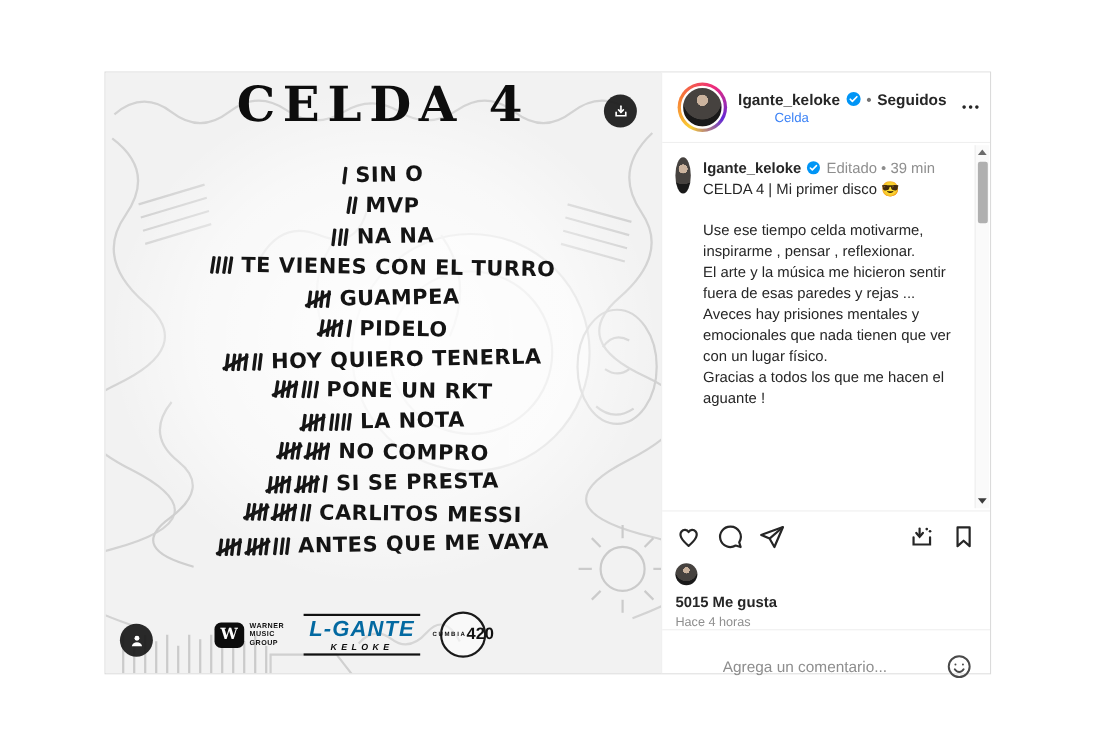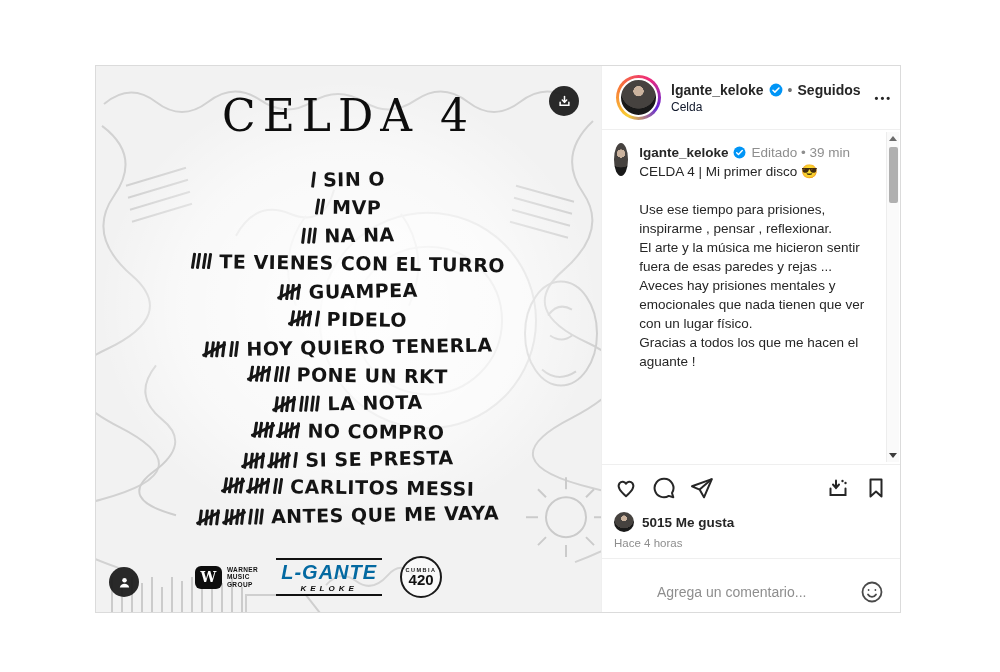--- a/index.html
+++ b/index.html
@@ -9,22 +9,22 @@
   .card { position:absolute; left:95px; top:65px; width:806px; height:548px;
           background:#fff; border:1px solid #dbdbdb; display:flex; }
 
   
   .photo { width:505px; flex:none; position:relative; background:#f2f2f2; overflow:hidden; }
   .art { position:absolute; inset:0; width:100%; height:100%; }
   .art-soft { position:absolute; inset:0;
       background:radial-gradient(ellipse 62% 52% at 50% 44%, rgba(255,255,255,.95), rgba(255,255,255,.5) 55%, rgba(255,255,255,0) 80%); }
   .cover-content { position:absolute; inset:0; }
 
-  .cover-title { margin-top:24px; text-align:center; font-family:"DejaVu Serif", serif;
-      font-weight:400; font-size:44px; letter-spacing:7px; color:#0d0d0d; }
+  .cover-title { margin-top:4px; text-align:center; font-family:"DejaVu Serif", serif;
+      font-weight:700; font-size:44px; letter-spacing:7px; color:#0d0d0d; }
 
   .tracklist { margin-top:24px; }
   .track { height:28px; display:flex; justify-content:center; align-items:center; gap:8px; }
   .track:nth-child(odd)  { transform:rotate(-1deg); }
   .track:nth-child(even) { transform:rotate(0.8deg); }
   .track-label { font-family:"DejaVu Sans", sans-serif; font-weight:700; font-size:19px;
       letter-spacing:0.5px; color:#141414; white-space:nowrap; }
   .tally { display:inline-flex; align-items:center; gap:4px; }
   .tally i { display:block; width:3px; height:16px; background:#161616; transform:rotate(8deg); border-radius:1px; }
   .t5 { position:relative; display:inline-flex; gap:2.5px; padding:0 1px; }
@@ -36,21 +36,21 @@
       justify-content:center; align-items:center; gap:18px; }
   .warner { display:flex; align-items:center; gap:5px; }
   .warner-mark { width:27px; height:23px; background:#0d0d0d; border-radius:6px; color:#fff;
       display:grid; place-items:center; font-family:"DejaVu Serif", serif; font-weight:700; font-size:14px; }
   .warner-text { font-size:6.5px; font-weight:700; color:#111; line-height:7.5px; letter-spacing:.4px; }
   .lgante-block { text-align:center; border-top:2px solid #111; border-bottom:2px solid #111; padding:1px 5px; }
   .lgante { font-family:Liberation Sans, sans-serif; font-style:italic; font-weight:700;
       font-size:20px; letter-spacing:1px; color:#0369a1; }
   .keloke { font-style:italic; font-weight:700; font-size:8px; letter-spacing:4px; color:#0b0b0b; }
   .stamp { width:42px; height:42px; border:2.5px solid #1a1a1a; border-radius:50%; display:flex;
-      flex-direction:column; align-items:center; justify-content:center; background:rgba(255,255,255,.55); }
+      flex-direction:row; align-items:center; justify-content:center; background:rgba(255,255,255,.55); }
   .stamp-top { font-size:5.5px; font-weight:700; letter-spacing:1.5px; color:#111; }
   .stamp-num { font-size:15px; font-weight:700; color:#111; line-height:14px; }
 
   .float-btn { position:absolute; width:30px; height:30px; border-radius:50%;
       background:rgba(24,24,24,.92); display:grid; place-items:center; cursor:pointer; }
   .float-btn.download { top:20px; right:22px; }
   .float-btn.tagged   { bottom:15px; left:13px; }
 
   
   .panel { flex:1; display:flex; flex-direction:column; min-width:0; background:#fff; border-left:1px solid #efefef; }
@@ -59,21 +59,21 @@
       align-items:center; padding:0 14px; gap:10px; }
   .avatar-ring { width:45px; height:45px; border-radius:50%; flex:none;
       background:conic-gradient(from 210deg, #f9ce34, #f77737, #ee2a7b, #6228d7, #f9ce34);
       display:grid; place-items:center; cursor:pointer; }
   .avatar { border-radius:50%;
       background:radial-gradient(circle at 50% 32%, #cbb39e 17%, #46423f 18% 58%, #191919 60%); }
   .avatar.lg { width:39px; height:39px; border:2px solid #fff; }
   .avatar.md { width:33px; height:33px; }
   .avatar.sm { width:20px; height:20px; }
   .hdr-line1 { display:flex; align-items:center; gap:5px; font-size:14px; font-weight:700; color:#262626; }
-  .hdr-loc { font-size:12px; color:#0f172a; margin-top:2px; }
+  .hdr-loc { font-size:12px; color:#3b82f6; margin-top:2px;margin-left:33px; }
   .dot-sep { color:#737373; font-weight:400; }
   .more-btn { margin-left:auto; font-size:11px; font-weight:700; letter-spacing:2px; color:#262626;
       cursor:pointer; padding:4px; }
 
   .caption-area { height:334px; flex:none; position:relative; padding:13px 28px 8px 12px;
       display:flex; gap:11px; overflow:hidden; }
   .cap-body { font-size:13.5px; line-height:19px; color:#262626; min-width:0; }
   .cap-line1 { display:flex; align-items:center; gap:5px; white-space:nowrap; }
   .cap-user { font-weight:700; }
   .cap-meta { color:#8e8e8e; }
@@ -85,21 +85,21 @@
   .sb-arrow.up   { border-left:4px solid transparent; border-right:4px solid transparent; border-bottom:5px solid #6b6b6b; }
   .sb-arrow.down { border-left:4px solid transparent; border-right:4px solid transparent; border-top:5px solid #3c3c3c; margin-top:auto; }
   .sb-thumb { width:9px; height:56px; background:#b0b0b0; border-radius:2px; margin-top:2px; cursor:pointer; }
 
   .actions { height:46px; flex:none; border-top:1px solid #efefef; display:flex; align-items:center;
       padding:0 12px; gap:14px; }
   .icon-btn { width:24px; height:24px; display:grid; place-items:center; cursor:pointer; }
   .icon-btn svg { display:block; }
   .spacer { flex:1; }
 
-  .likes-row { padding:2px 12px 0; display:flex; align-items:center; gap:8px; }
+  .likes-row { padding:2px 12px 0; display:flex; gap:8px;flex-direction:column; }
   .likes-text { font-size:13.5px; font-weight:700; }
   .time-row { padding:5px 12px 0; font-size:11.5px; color:#8e8e8e; }
 
   .comment-row { margin-top:auto; height:54px; flex:none; border-top:1px solid #efefef;
       display:flex; align-items:center; padding:12px 16px 0 55px; gap:10px; }
   .comment-input { flex:1; border:none; outline:none; font-size:14px; color:#262626;
       font-family:"Liberation Sans", sans-serif; background:transparent; }
   .comment-input::placeholder { color:#8e8e8e; }
 </style>
 </head>
@@ -406,21 +406,21 @@
           <span class="cap-user">lgante_keloke</span>
           <svg width="13" height="13" viewBox="0 0 24 24">
             <circle cx="12" cy="12" r="11" fill="#0095f6"></circle>
             <path d="M6.8 12.4l3.3 3.2 7-7.1" stroke="#fff" stroke-width="2.6" fill="none" stroke-linecap="round" stroke-linejoin="round"></path>
           </svg>
           <span class="cap-meta">Editado • 39 min</span>
         </div>
         <div>CELDA 4 | Mi primer disco 😎</div>
         <div style="height:19px"></div>
         <div>
-            <div class="cap-p">Use ese tiempo para prisiones, inspirarme , pensar , reflexionar.</div>
+            <div class="cap-p">Use ese tiempo celda motivarme, inspirarme , pensar , reflexionar.</div>
             <div class="cap-p">El arte y la música me hicieron sentir fuera de esas paredes y rejas ...</div>
             <div class="cap-p">Aveces hay prisiones mentales y emocionales que nada tienen que ver con un lugar físico.</div>
             <div class="cap-p">Gracias a todos los que me hacen el aguante !</div>
           </div>
 
       </div>
       <div class="scrollbar">
         <div class="sb-arrow up"></div>
         <div class="sb-thumb"></div>
         <div class="sb-arrow down"></div>

